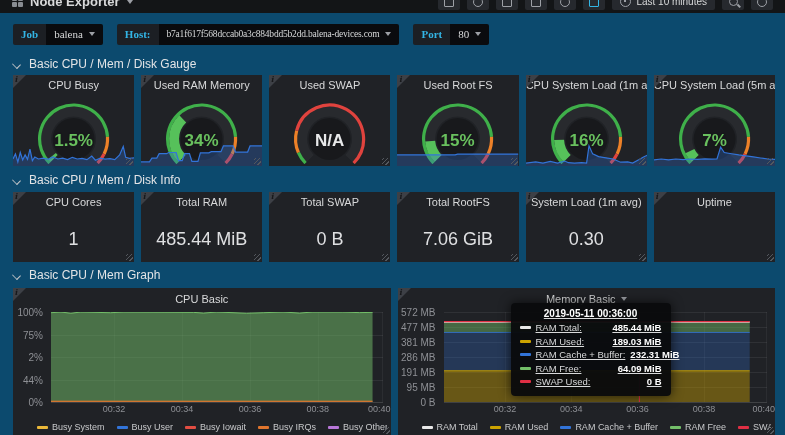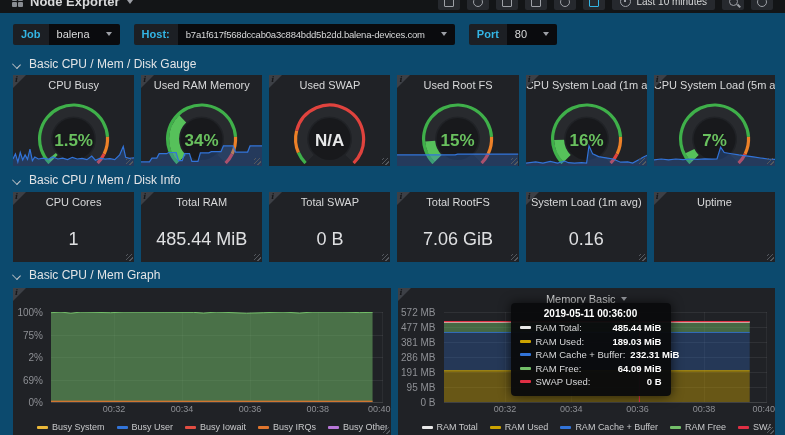--- a/index.html
+++ b/index.html
@@ -26,25 +26,25 @@
             gap:5px;padding:0 8px;font-size:10px;color:#d8d9da;white-space:nowrap;}
   .clock{width:9px;height:9px;border:1.3px solid #9da0a6;border-radius:50%;position:relative;}
   .clock:after{content:"";position:absolute;left:3px;top:1px;width:1.2px;height:3.5px;background:#9da0a6;}
   .search-glyph{width:7px;height:7px;border:1.5px solid #9da0a6;border-radius:50%;position:relative;}
   .search-glyph:after{content:"";position:absolute;width:4px;height:1.5px;background:#9da0a6;
                       right:-4px;bottom:-1px;transform:rotate(45deg);}
 
   
   .submenu{position:absolute;top:13px;left:0;right:0;height:42px;display:flex;align-items:center;
            padding-left:13px;gap:14px;}
-  .var-group{display:flex;height:21px;border-radius:2px;overflow:hidden;}
+  .var-group{display:flex;height:21px;border-radius:2px;overflow:hidden;font-family:Liberation Serif, serif;}
   .var-label{background:#1c1f24;color:#33b5e5;font-size:11px;font-weight:bold;display:flex;
              align-items:center;padding:0 8px;}
   .var-value{background:#0a0b0e;color:#d8d9da;font-size:11px;display:flex;align-items:center;
-             gap:16px;padding:0 8px;white-space:nowrap;}
+             gap:6px;padding:0 8px;white-space:nowrap;}
   .var-value.small{font-size:9.5px;letter-spacing:-0.2px;}
 
   
   .section-header{position:absolute;left:13px;display:flex;align-items:center;gap:8px;height:18px;}
   .chev{width:8px;height:8px;position:relative;}
   .chev:after{content:"";position:absolute;left:0;top:1px;width:6px;height:6px;
               border-right:1.5px solid #c7c8ca;border-bottom:1.5px solid #c7c8ca;transform:rotate(45deg) scale(1,.8);}
   .section-title{font-size:12px;color:#e3e4e6;}
 
   
@@ -88,21 +88,21 @@
   .x-axis-mem{left:46px;}
   .x-label{position:absolute;transform:translateX(-50%);font-size:9px;color:#8e9095;top:0;}
   .legend{position:absolute;bottom:3px;left:24px;right:4px;display:flex;gap:12px;align-items:center;
           font-size:9px;color:#c7c8ca;white-space:nowrap;overflow:hidden;}
   .legend-item{display:flex;align-items:center;gap:4px;}
   .legend-dash{width:11px;height:3px;border-radius:1px;flex:none;}
   .crosshair{position:absolute;top:0;bottom:0;width:1px;background:#e02f44;z-index:2;}
 
   
   .tooltip{position:absolute;left:113px;top:15px;width:142px;background:rgba(9,10,12,.96);
-           border-radius:4px;padding:5px 9px 6px;z-index:6;box-shadow:0 0 12px rgba(0,0,0,.7);}
+           border-radius:4px;padding:5px 9px 6px;z-index:6;box-shadow:0 0 12px rgba(0,0,0,.7);text-decoration:underline;}
   .tt-time{text-align:center;font-weight:bold;font-size:10px;color:#fff;margin-bottom:3px;}
   .tt-row{display:flex;align-items:center;gap:5px;margin:2.5px 0;font-size:9.5px;color:#d8d9da;}
   .tt-dash{width:11px;height:3px;border-radius:1px;flex:none;}
   .tt-label{flex:1;white-space:nowrap;}
   .tt-val{font-weight:bold;color:#fff;white-space:nowrap;}
 </style>
 </head>
 <body>
 
 <div id="app">
@@ -337,42 +337,45 @@
         </div>
         <div class="panel-title">Total RootFS</div>
         <div class="stat-value">7.06 GiB</div>
         <div class="resize-handle"></div>
       </div>
       <div class="panel">
         <div class="info-corner">
           <i>i</i>
         </div>
         <div class="panel-title">System Load (1m avg)</div>
-        <div class="stat-value">0.16</div>
+        <div class="stat-value">0.30</div>
         <div class="resize-handle"></div>
       </div>
       <div class="panel">
         <div class="info-corner">
           <i>i</i>
         </div>
         <div class="panel-title">Uptime</div>
         <div class="resize-handle"></div>
       </div>
     </div>
 
   <div class="row" id="graph-row">
     <div class="panel" id="cpu-panel">
       <div class="info-corner">
           <i>i</i>
         </div>
+      <div class="graph-title">
+        <span>CPU Basic</span>
+      </div>
       <div class="y-axis y-axis-cpu" id="cpu-yaxis">
           <div class="y-label" style="top: 0%;">100%</div>
           <div class="y-label" style="top: 25%;">75%</div>
           <div class="y-label" style="top: 50%;">2%</div>
-          <div class="y-label" style="top: 75%;">69%</div>
+          <div class="y-label" style="top: 75%;">44%</div>
           <div class="y-label" style="top: 100%;">0%</div>
         </div>
       <div class="plot plot-cpu" id="cpu-plot">
           <div class="hgrid" style="top: 0%;"></div>
           <div class="hgrid" style="top: 25%;"></div>
           <div class="hgrid" style="top: 50%;"></div>
           <div class="hgrid" style="top: 75%;"></div>
           <div class="hgrid zero" style="top: 100%;"></div>
           <div class="vgrid" style="left: 19%;"></div>
           <div class="vgrid" style="left: 39.5%;"></div>

